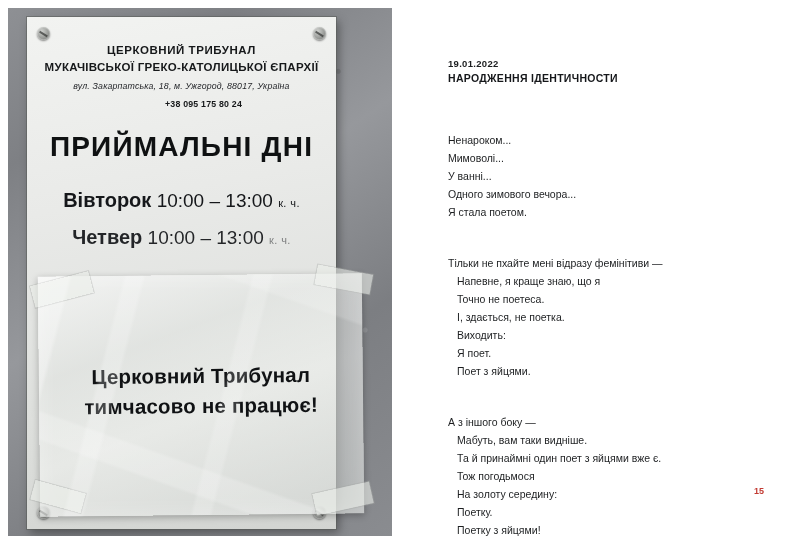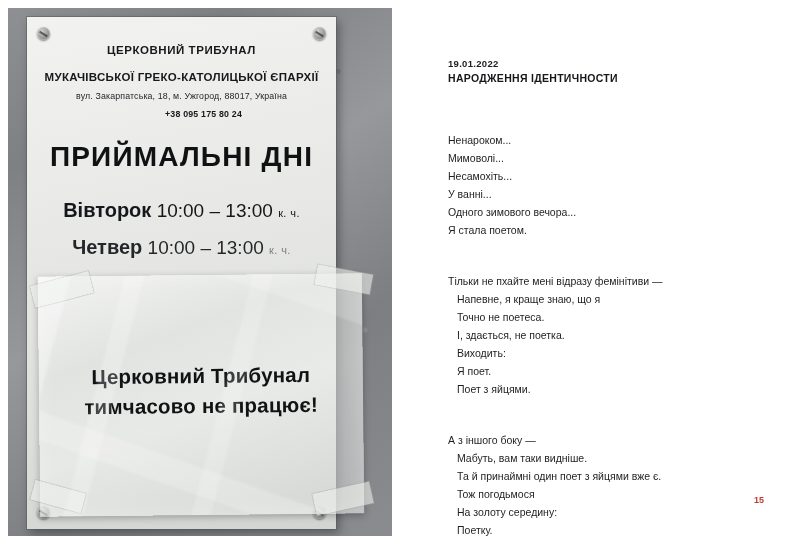--- a/index.html
+++ b/index.html
@@ -98,24 +98,25 @@
     font-size: 11.5px;
     font-weight: bold;
     letter-spacing: .55px;
     line-height: 15px;
   }
   .org-line2 {
     font-size: 11.5px;
     font-weight: bold;
     letter-spacing: .3px;
     line-height: 15px;
-    margin-top: 12px;
+    margin-top: 2px;
   }
   .org-addr {
     font-size: 8.8px;
+    font-style: italic;
     letter-spacing: .15px;
     margin-top: 6px;
     color: #24262a;
   }
   .org-phone {
     font-size: 8.8px;
     font-weight: bold;
     letter-spacing: .2px;
     margin-top: 8px;
     padding-left: 44px;
@@ -226,21 +227,21 @@
     font-size: 10.5px;
     color: #1c1e20;
     line-height: 18px;
   }
   .stanza { margin-bottom: 17px; margin-top: 33px; }
   .stanza .line { white-space: pre; }
   .indent-1 { padding-left: 9px; }
   .page-num {
     position: absolute;
     right: 36px;
-    bottom: 39px;
+    bottom: 48px;
     font-size: 9px;
     color: #c23a32;
     font-weight: bold;
   }
 </style>
 </head>
 <body>
 
 <div class="page">
 
@@ -291,21 +292,20 @@
 
   <div class="text-pane">
     <div class="date">19.01.2022</div>
     <div class="poem-title">НАРОДЖЕННЯ ІДЕНТИЧНОСТИ</div>
 
     <div class="poem">
 
       <div class="stanza">
         <div class="line">Ненароком...</div>
         <div class="line">Мимоволі...</div>
-        <div class="line">Несамохіть...</div>
         <div class="line">У ванні...</div>
         <div class="line">Одного зимового вечора...</div>
         <div class="line">Я стала поетом.</div>
       </div>
 
       <div class="stanza">
         <div class="line">Тільки не пхайте мені відразу фемінітиви —</div>
         <div class="line indent-1">Напевне, я краще знаю, що я</div>
         <div class="line indent-1">Точно не поетеса.</div>
         <div class="line indent-1">І, здається, не поетка.</div>

